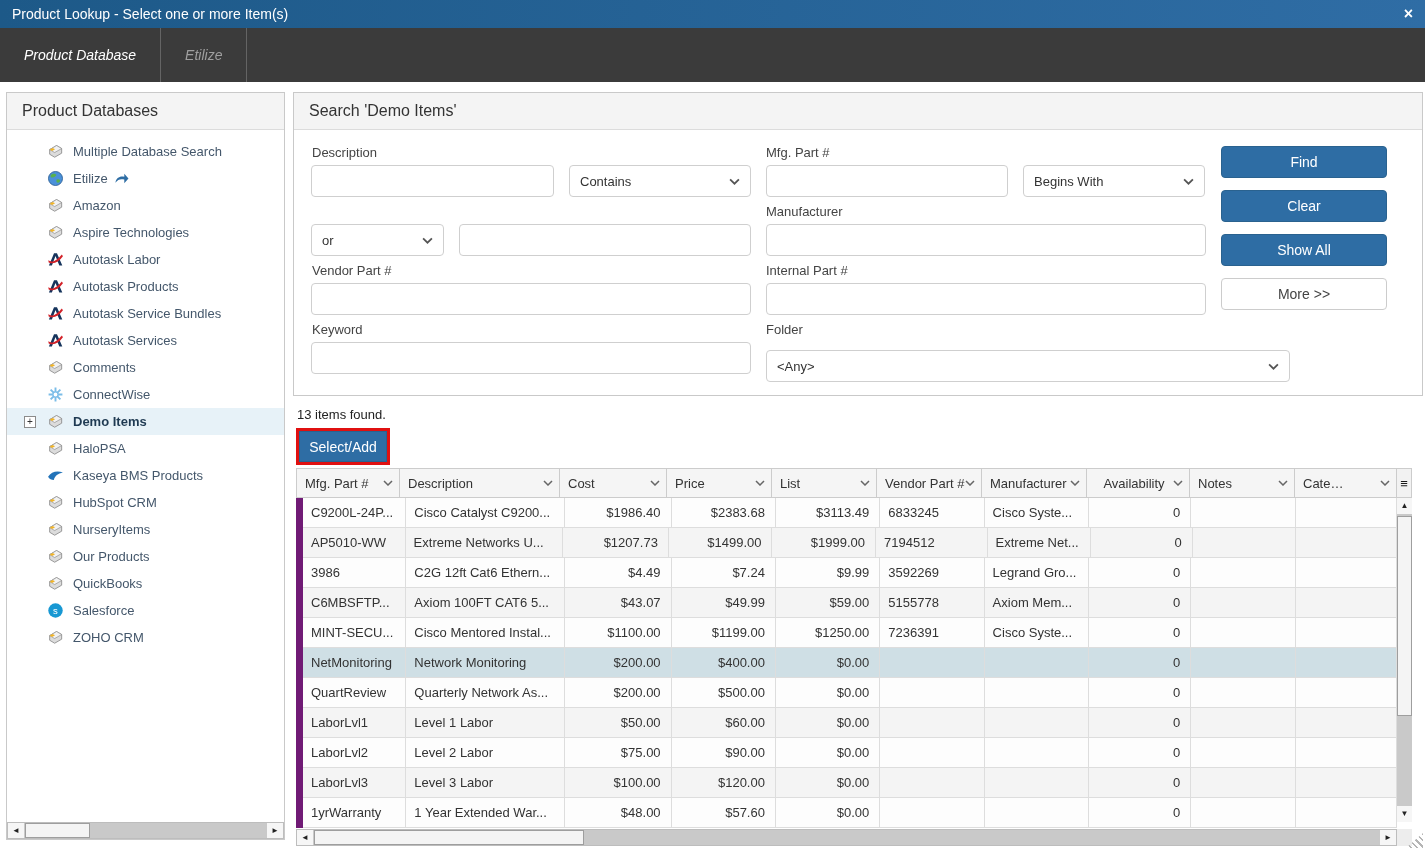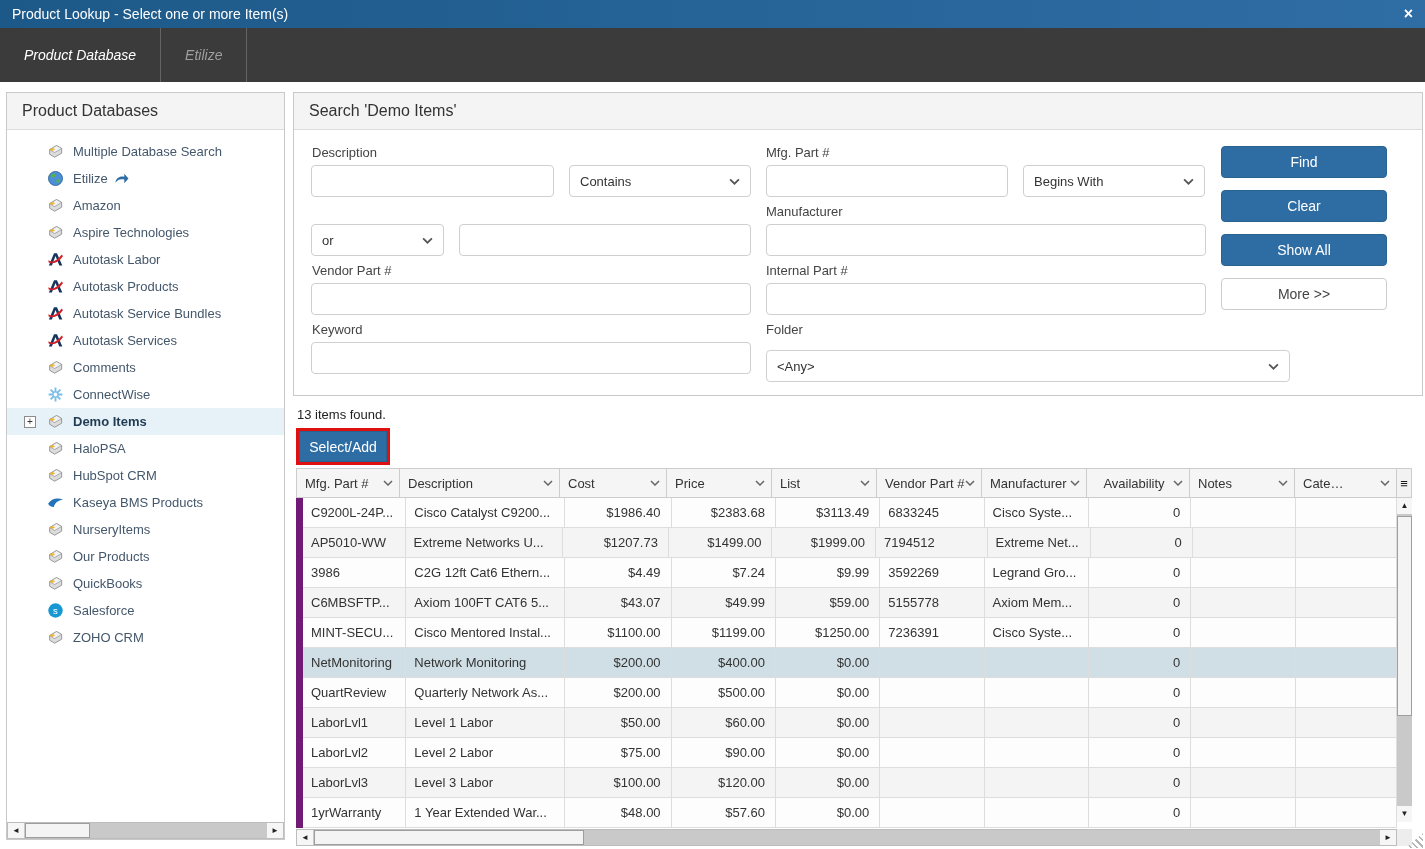--- a/index.html
+++ b/index.html
@@ -272,34 +272,34 @@
             <path d="M2.5 6.2 L9 2.4 L13.8 5.2 L13.8 9.6 L7.2 13.4 L2.5 10.6 Z" fill="#dcdcdc" stroke="#8a8a8a" stroke-width="0.8"></path>
             <path d="M9 2.4 L13.8 5.2 L7.2 9 L2.5 6.2 Z" fill="#f2f2f2" stroke="#8a8a8a" stroke-width="0.6"></path>
             <path d="M2.5 6.2 L5.3 4.6 L7.6 5.9 L4.8 7.5 Z" fill="#f0b429"></path>
           </svg>
         </span>
         <span>HaloPSA</span>
       </div>
       <div class="side-item">
         <span class="icon">
           <svg viewBox="0 0 16 16">
+            <path d="M1 9.2 C4 4.4 9.4 3.2 15 5.2 C10.4 6.2 7.4 8.2 6.4 12.2 C4.2 12.2 2.2 11.2 1 9.2 Z" fill="#2273b9"></path>
+          </svg>
+        </span>
+        <span>Kaseya BMS Products</span>
+      </div>
+      <div class="side-item">
+        <span class="icon">
+          <svg viewBox="0 0 16 16">
             <path d="M2.5 6.2 L9 2.4 L13.8 5.2 L13.8 9.6 L7.2 13.4 L2.5 10.6 Z" fill="#dcdcdc" stroke="#8a8a8a" stroke-width="0.8"></path>
             <path d="M9 2.4 L13.8 5.2 L7.2 9 L2.5 6.2 Z" fill="#f2f2f2" stroke="#8a8a8a" stroke-width="0.6"></path>
             <path d="M2.5 6.2 L5.3 4.6 L7.6 5.9 L4.8 7.5 Z" fill="#f0b429"></path>
           </svg>
         </span>
         <span>HubSpot CRM</span>
-      </div>
-      <div class="side-item">
-        <span class="icon">
-          <svg viewBox="0 0 16 16">
-            <path d="M1 9.2 C4 4.4 9.4 3.2 15 5.2 C10.4 6.2 7.4 8.2 6.4 12.2 C4.2 12.2 2.2 11.2 1 9.2 Z" fill="#2273b9"></path>
-          </svg>
-        </span>
-        <span>Kaseya BMS Products</span>
       </div>
       <div class="side-item">
         <span class="icon">
           <svg viewBox="0 0 16 16">
             <path d="M2.5 6.2 L9 2.4 L13.8 5.2 L13.8 9.6 L7.2 13.4 L2.5 10.6 Z" fill="#dcdcdc" stroke="#8a8a8a" stroke-width="0.8"></path>
             <path d="M9 2.4 L13.8 5.2 L7.2 9 L2.5 6.2 Z" fill="#f2f2f2" stroke="#8a8a8a" stroke-width="0.6"></path>
             <path d="M2.5 6.2 L5.3 4.6 L7.6 5.9 L4.8 7.5 Z" fill="#f0b429"></path>
           </svg>
         </span>
         <span>NurseryItems</span>

